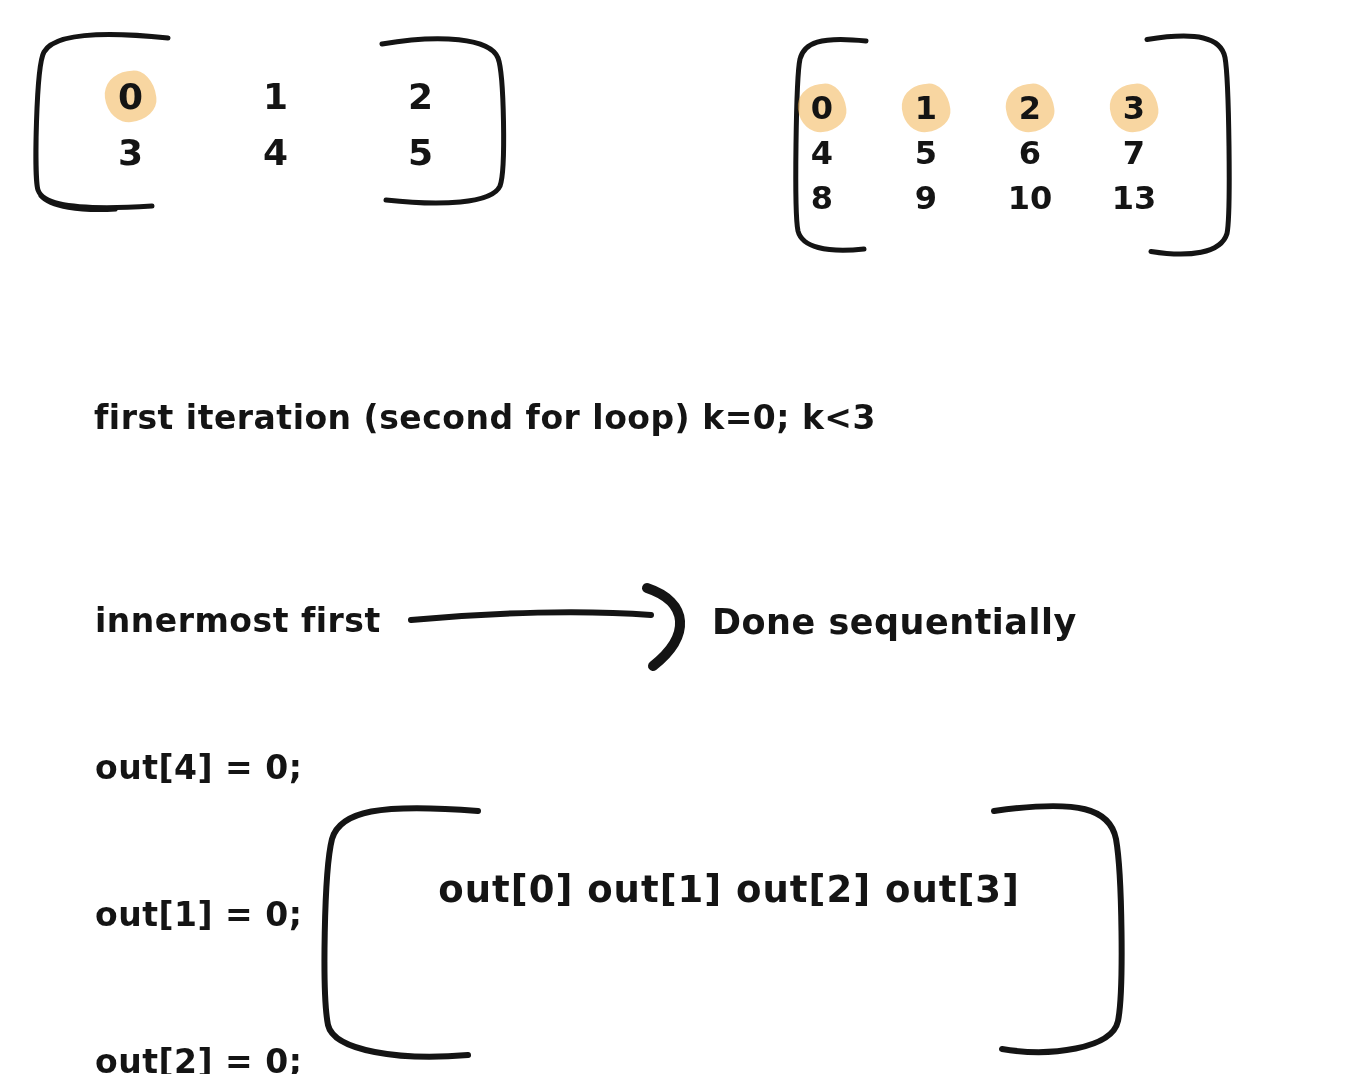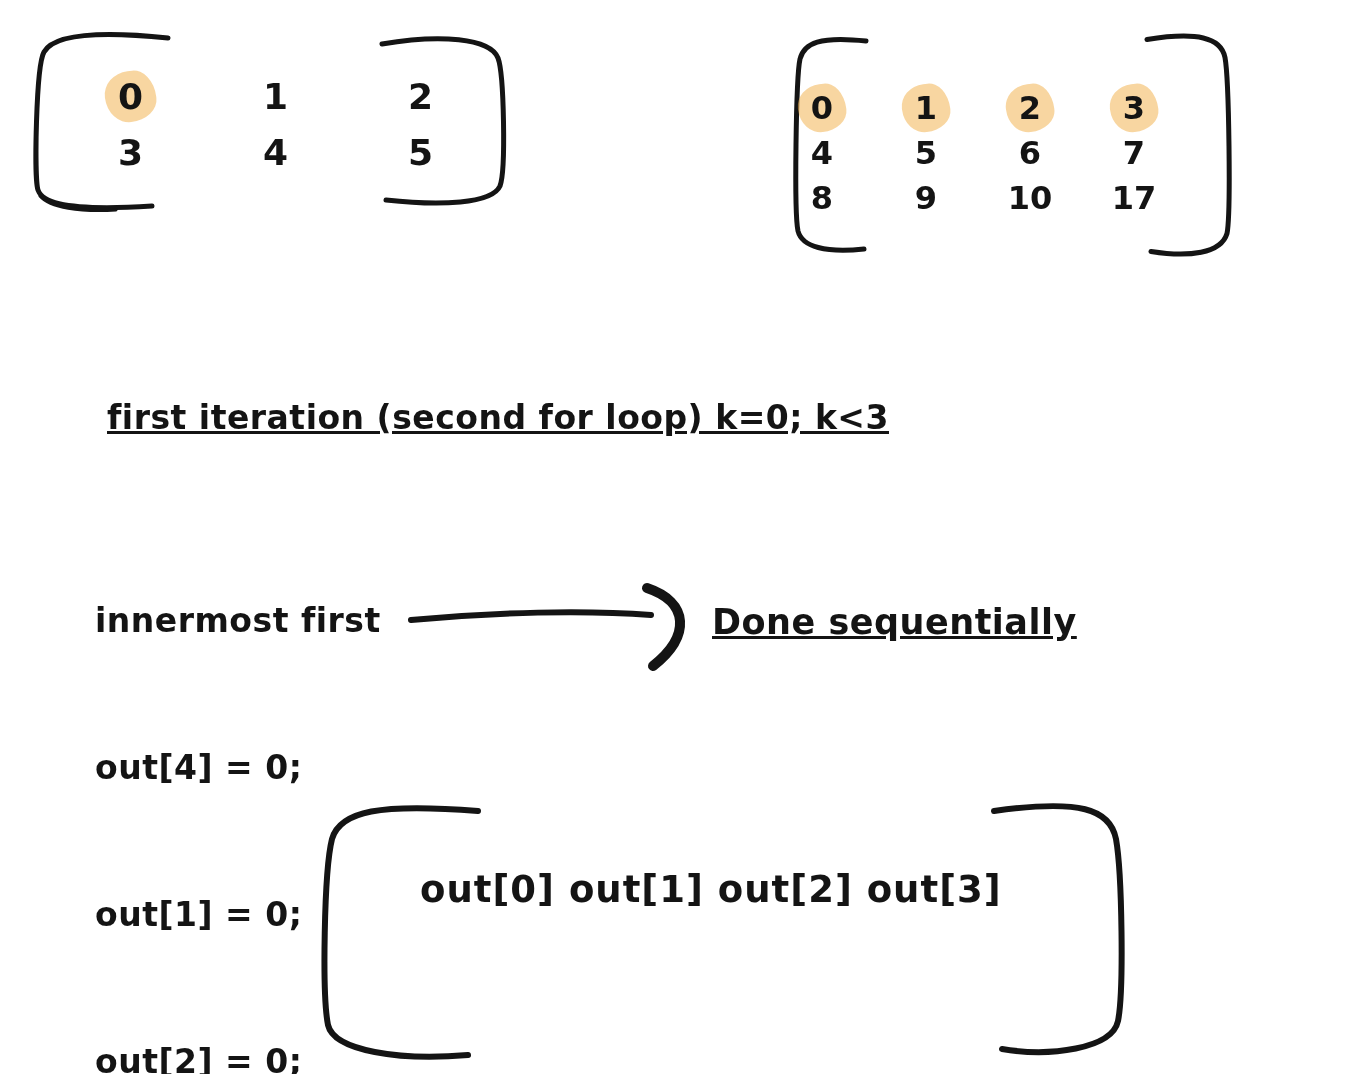--- a/index.html
+++ b/index.html
@@ -32,24 +32,24 @@
     z-index:-1;
     inset:-5px -13px;
     background:var(--highlight);
     opacity:.55;
     border-radius:55% 45% 60% 50% / 50% 62% 45% 58%;
     transform:rotate(-7deg);
   }
   .grid-a{left:38px;top:40px;grid-template-columns:repeat(3,145px);grid-template-rows:repeat(2,56px);font-size:36px;}
   .grid-b{left:-8px;top:60px;grid-template-columns:repeat(4,104px);grid-template-rows:repeat(3,45px);font-size:32px;}
 
-  .iter-text{left:107px;top:398px;font-size:33px;text-decoration:underline;}
+  .iter-text{left:94px;top:398px;font-size:33px;}
   .code-block{left:95px;top:498px;font-size:33px;line-height:49px;white-space:pre;}
-  .done-label{left:712px;top:602px;font-size:35px;text-decoration:underline;}
-  .out-label{left:420px;top:868px;width:600px;text-align:left;font-size:37px;letter-spacing:1px;}
+  .done-label{left:712px;top:602px;font-size:35px;}
+  .out-label{left:420px;top:868px;width:600px;text-align:right;font-size:37px;letter-spacing:1px;}
 </style>
 </head>
 <body>
 
 <div class="canvas">
 
   <div class="abs" style="left:20px;top:28px;width:500px;height:195px;">
     <svg class="bracket" style="left:0;top:0;" width="155" height="185" viewBox="0 0 155 185">
       <path d="M 148 10 C 80 3 34 6 24 24 C 16 38 14 150 18 162 C 24 180 70 182 132 178" stroke-width="5"></path>
       <path d="M 20 168 C 30 180 60 184 96 182" stroke-width="3"></path>
@@ -114,21 +114,21 @@
       <div class="cell">
           <span class="num">8</span>
         </div>
       <div class="cell">
           <span class="num">9</span>
         </div>
       <div class="cell">
           <span class="num">10</span>
         </div>
       <div class="cell">
-          <span class="num">17</span>
+          <span class="num">13</span>
         </div>
     </div>
   </div>
 
   <div class="abs hand iter-text">first iteration (second for loop) k=0; k&lt;3</div>
 
   <div class="abs hand code-block">
     <div>innermost first</div>
     <div>out[4] = 0;</div>
     <div>out[1] = 0;</div>

